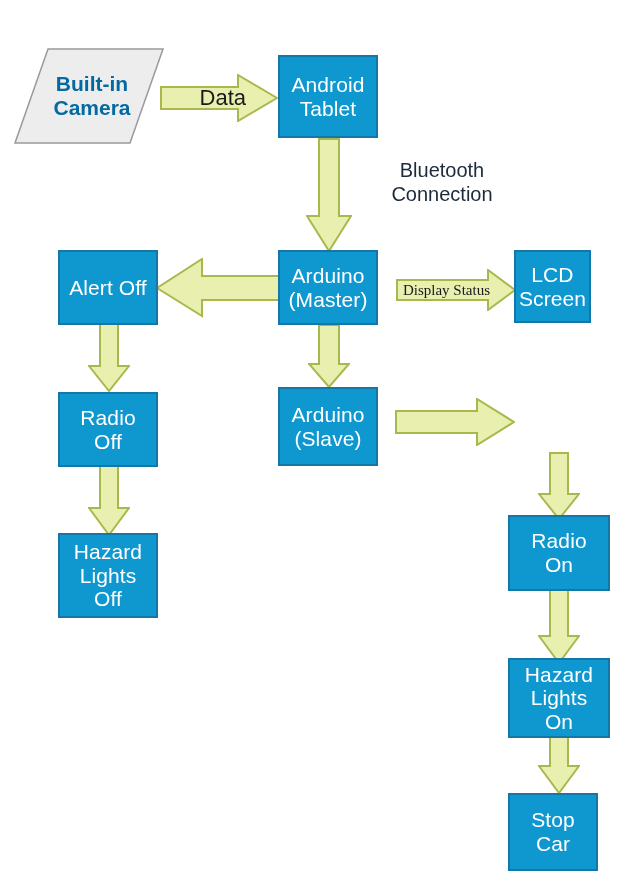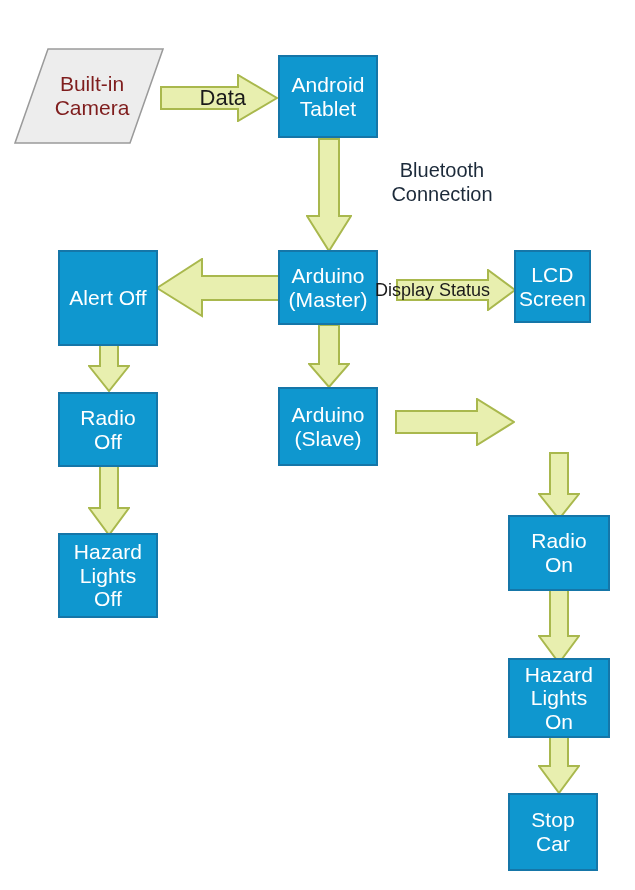--- a/index.html
+++ b/index.html
@@ -42,24 +42,25 @@
     position: absolute;
     inset: 0;
   }
   .node-io .para-label {
     position: absolute;
     inset: 0;
     display: flex;
     align-items: center;
     justify-content: center;
     text-align: center;
-    color: #7f1d1d;
+    color: #0369a1;
     font-size: 21px;
     line-height: 1.15;
     padding-left: 6px;
+    font-weight: bold;
   }
   .free-text {
     position: absolute;
     color: #1c2a3a;
     font-size: 20px;
     line-height: 1.2;
     text-align: center;
     white-space: pre-line;
     z-index: 4;
   }
@@ -102,21 +103,21 @@
     <svg width="126" height="60" viewBox="0 0 126 60">
       <polygon points="125,18 46,18 46,1 1,30 46,58 46,42 125,42" fill="#e8efaf" stroke="#a9b84d" stroke-width="2" stroke-linejoin="miter"></polygon>
     </svg>
   </div>
 
   <div class="arrow" style="left:396px; top:269px; width:120px; height:42px;">
     <svg width="120" height="42" viewBox="0 0 120 42">
       <polygon points="1,11 92,11 92,1 119,21 92,41 92,31 1,31" fill="#e8efaf" stroke="#a9b84d" stroke-width="2" stroke-linejoin="miter"></polygon>
     </svg>
   </div>
-  <div class="arrow-label" style="left:398px; top:278px; width:92px; height:24px; font-size:18px;">
+  <div class="arrow-label" style="left:398px; top:278px; width:92px; height:24px; font-size:15px;font-family:Liberation Serif, serif;">
     <span>Display Status</span>
   </div>
 
   <div class="arrow" style="left:308px; top:324px; width:42px; height:64px;">
     <svg width="42" height="64" viewBox="0 0 42 64">
       <polygon points="11,1 31,1 31,40 41,40 21,63 1,40 11,40" fill="#e8efaf" stroke="#a9b84d" stroke-width="2" stroke-linejoin="miter"></polygon>
     </svg>
   </div>
 
   <div class="arrow" style="left:88px; top:322px; width:42px; height:70px;">
@@ -162,21 +163,21 @@
     <div class="para-label" style="white-space: pre-line;">Built-in
 Camera</div>
   </div>
 
   <div class="node" style="left: 278px; top: 55px; width: 100px; height: 83px; white-space: pre-line;">Android
 Tablet</div>
 
   <div class="node" style="left: 278px; top: 250px; width: 100px; height: 75px; white-space: pre-line;">Arduino
 (Master)</div>
 
-  <div class="node" style="left:58px; top:250px; width:100px; height:96px;">Alert Off</div>
+  <div class="node" style="left:58px; top:250px; width:100px; height:75px;">Alert Off</div>
 
   <div class="node" style="left: 514px; top: 250px; width: 77px; height: 73px; white-space: pre-line;">LCD
 Screen</div>
 
   <div class="node" style="left: 278px; top: 387px; width: 100px; height: 79px; white-space: pre-line;">Arduino
 (Slave)</div>
 
   <div class="node" style="left: 58px; top: 392px; width: 100px; height: 75px; white-space: pre-line;">Radio
 Off</div>
 

